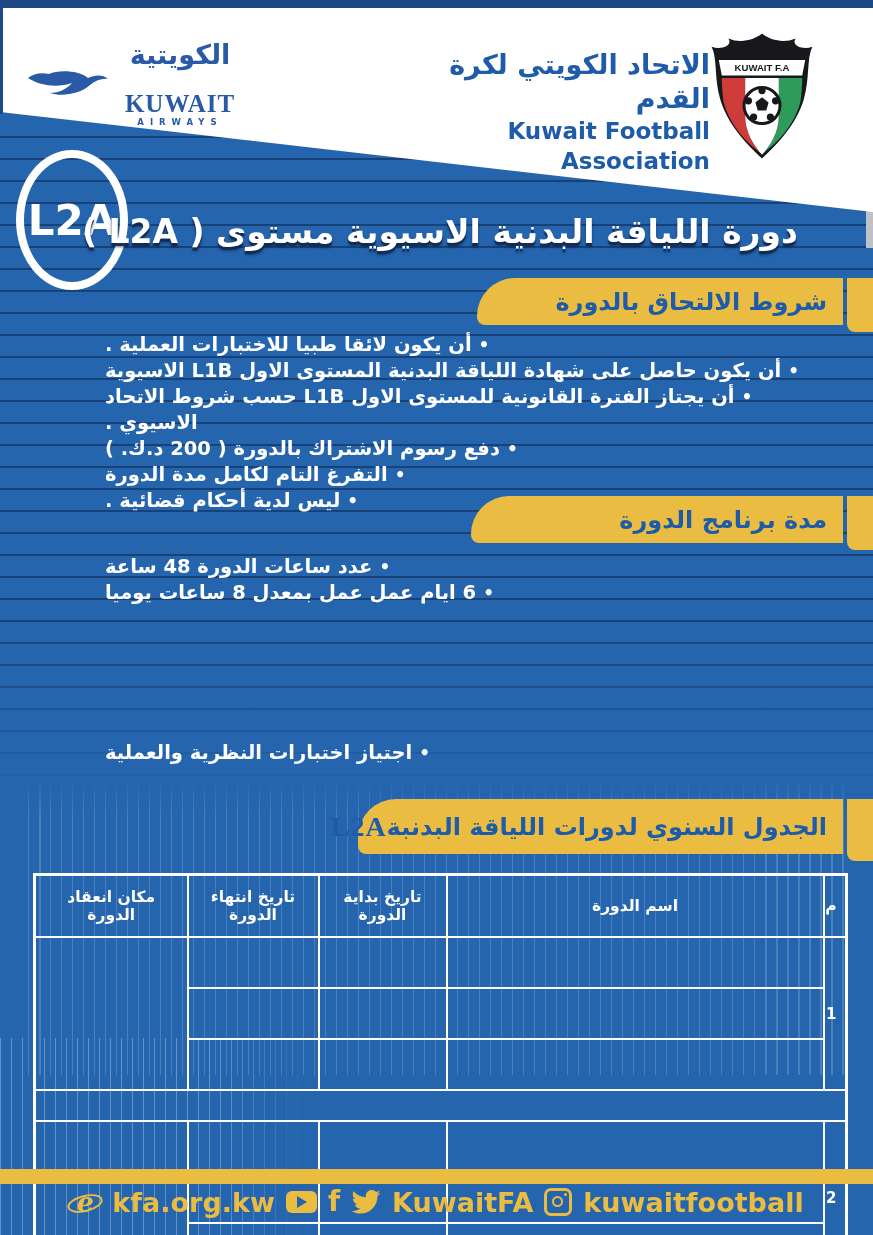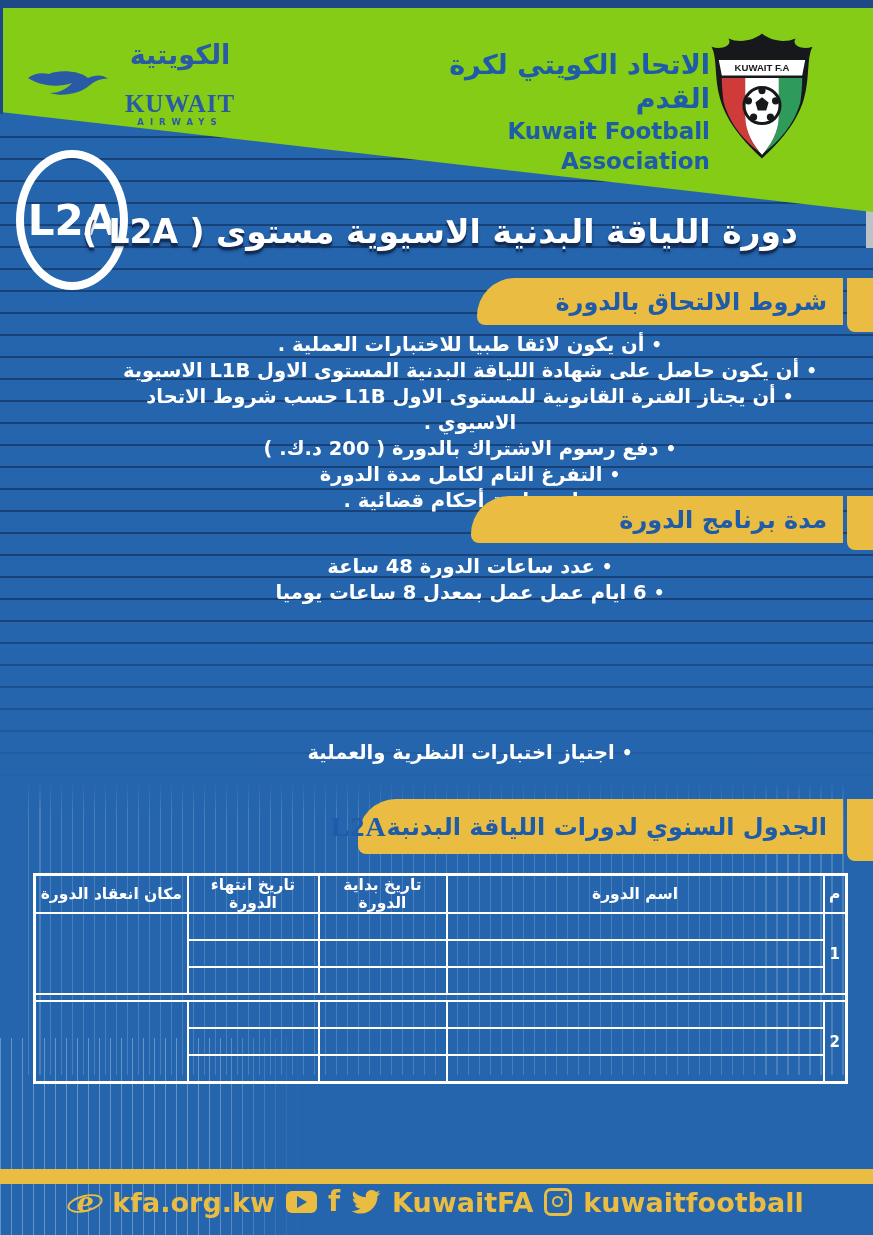--- a/index.html
+++ b/index.html
@@ -19,21 +19,21 @@
   .vs2{left:0;top:1038px;width:305px;height:197px;
     background:repeating-linear-gradient(to right,rgba(255,255,255,.30) 0 1.5px,transparent 1.5px 11px);
     -webkit-mask-image:linear-gradient(to right,#000 70%,transparent 100%);
     mask-image:linear-gradient(to right,#000 70%,transparent 100%);}
 
   .topstrip{position:absolute;left:0;top:0;width:100%;height:8px;background:#1D4A87;}
   .leftstrip{position:absolute;left:0;top:8px;width:3px;height:106px;background:#1D4A87;}
   .grayedge{position:absolute;left:866px;top:26px;width:7px;height:222px;background:#BDC2C9;}
 
   
-  .band{position:absolute;left:0;top:0;width:873px;height:214px;background:#84cc16;
+  .band{position:absolute;left:0;top:0;width:873px;height:214px;background:#ffffff;
         clip-path:polygon(0 8px,100% 8px,100% 212px,0 112px);text-decoration:underline;}
 
   
   .ka{position:absolute;left:24px;top:40px;width:220px;height:95px;color:#2A5AA6;}
   .ka-bird{position:absolute;left:2px;top:28px;}
   .ka-ar{position:absolute;right:0;top:0;width:128px;text-align:center;font-size:27px;
          font-weight:bold;direction:rtl;line-height:30px;}
   .ka-en{position:absolute;right:0;top:50px;width:128px;text-align:center;font-size:25px;
          font-weight:bold;letter-spacing:1px;font-family:"Liberation Serif",serif;}
   .ka-sub{position:absolute;right:0;top:77px;width:128px;text-align:center;font-size:8.5px;
@@ -59,28 +59,28 @@
 
   
   .sec{position:absolute;left:0;width:873px;}
   .sec .box{position:absolute;top:0;right:30px;background:#EABD42;border-radius:38px 0 0 8px;}
   .sec .strip{position:absolute;top:0;left:847px;right:0;background:#EABD42;border-radius:0 0 0 8px;}
   .sec .label{position:absolute;top:0;right:46px;display:flex;align-items:center;justify-content:flex-end;
          color:#1E5BA8;font-weight:bold;font-size:24px;direction:rtl;text-align:right;line-height:1.25;}
   .latin-serif{font-family:"Liberation Serif",serif;font-size:28px;margin-left:6px;letter-spacing:1px;}
 
   
-  .blist{position:absolute;right:38px;width:730px;direction:rtl;text-align:center;color:#fff;
+  .blist{position:absolute;right:38px;width:730px;direction:rtl;text-align:left;color:#fff;
          font-weight:bold;font-size:19.5px;line-height:26px;margin:0;padding:0;list-style:none;}
   .blist li::before{content:"\2022";margin-left:7px;font-size:17px;}
 
   
   .sched{position:absolute;left:33px;top:873px;width:812px;border-collapse:collapse;direction:rtl;
          table-layout:fixed;border:3px solid #fff;}
-  .sched th,.sched td{border:2px solid #fff;padding:0;}
+  .sched th,.sched td{border:2px solid #fff;padding:12px;}
   .sched th{height:30px;color:#fff;font-size:15.5px;font-weight:bold;text-align:center;}
   .sched td{height:25px;}
   .sched td.num{color:#fff;font-size:15px;font-weight:bold;text-align:center;vertical-align:middle;}
   .sched tr.gap td{border-left:none;border-right:none;height:5px;}
 
   
   .fbar{position:absolute;left:0;top:1169px;width:100%;height:15px;background:#EABD42;}
   .frow{position:absolute;left:0;top:1186px;width:100%;display:flex;justify-content:center;
         align-items:center;gap:11px;color:#EABD42;font-weight:bold;font-size:27px;}
   .ficon{display:inline-flex;align-items:center;justify-content:center;}

